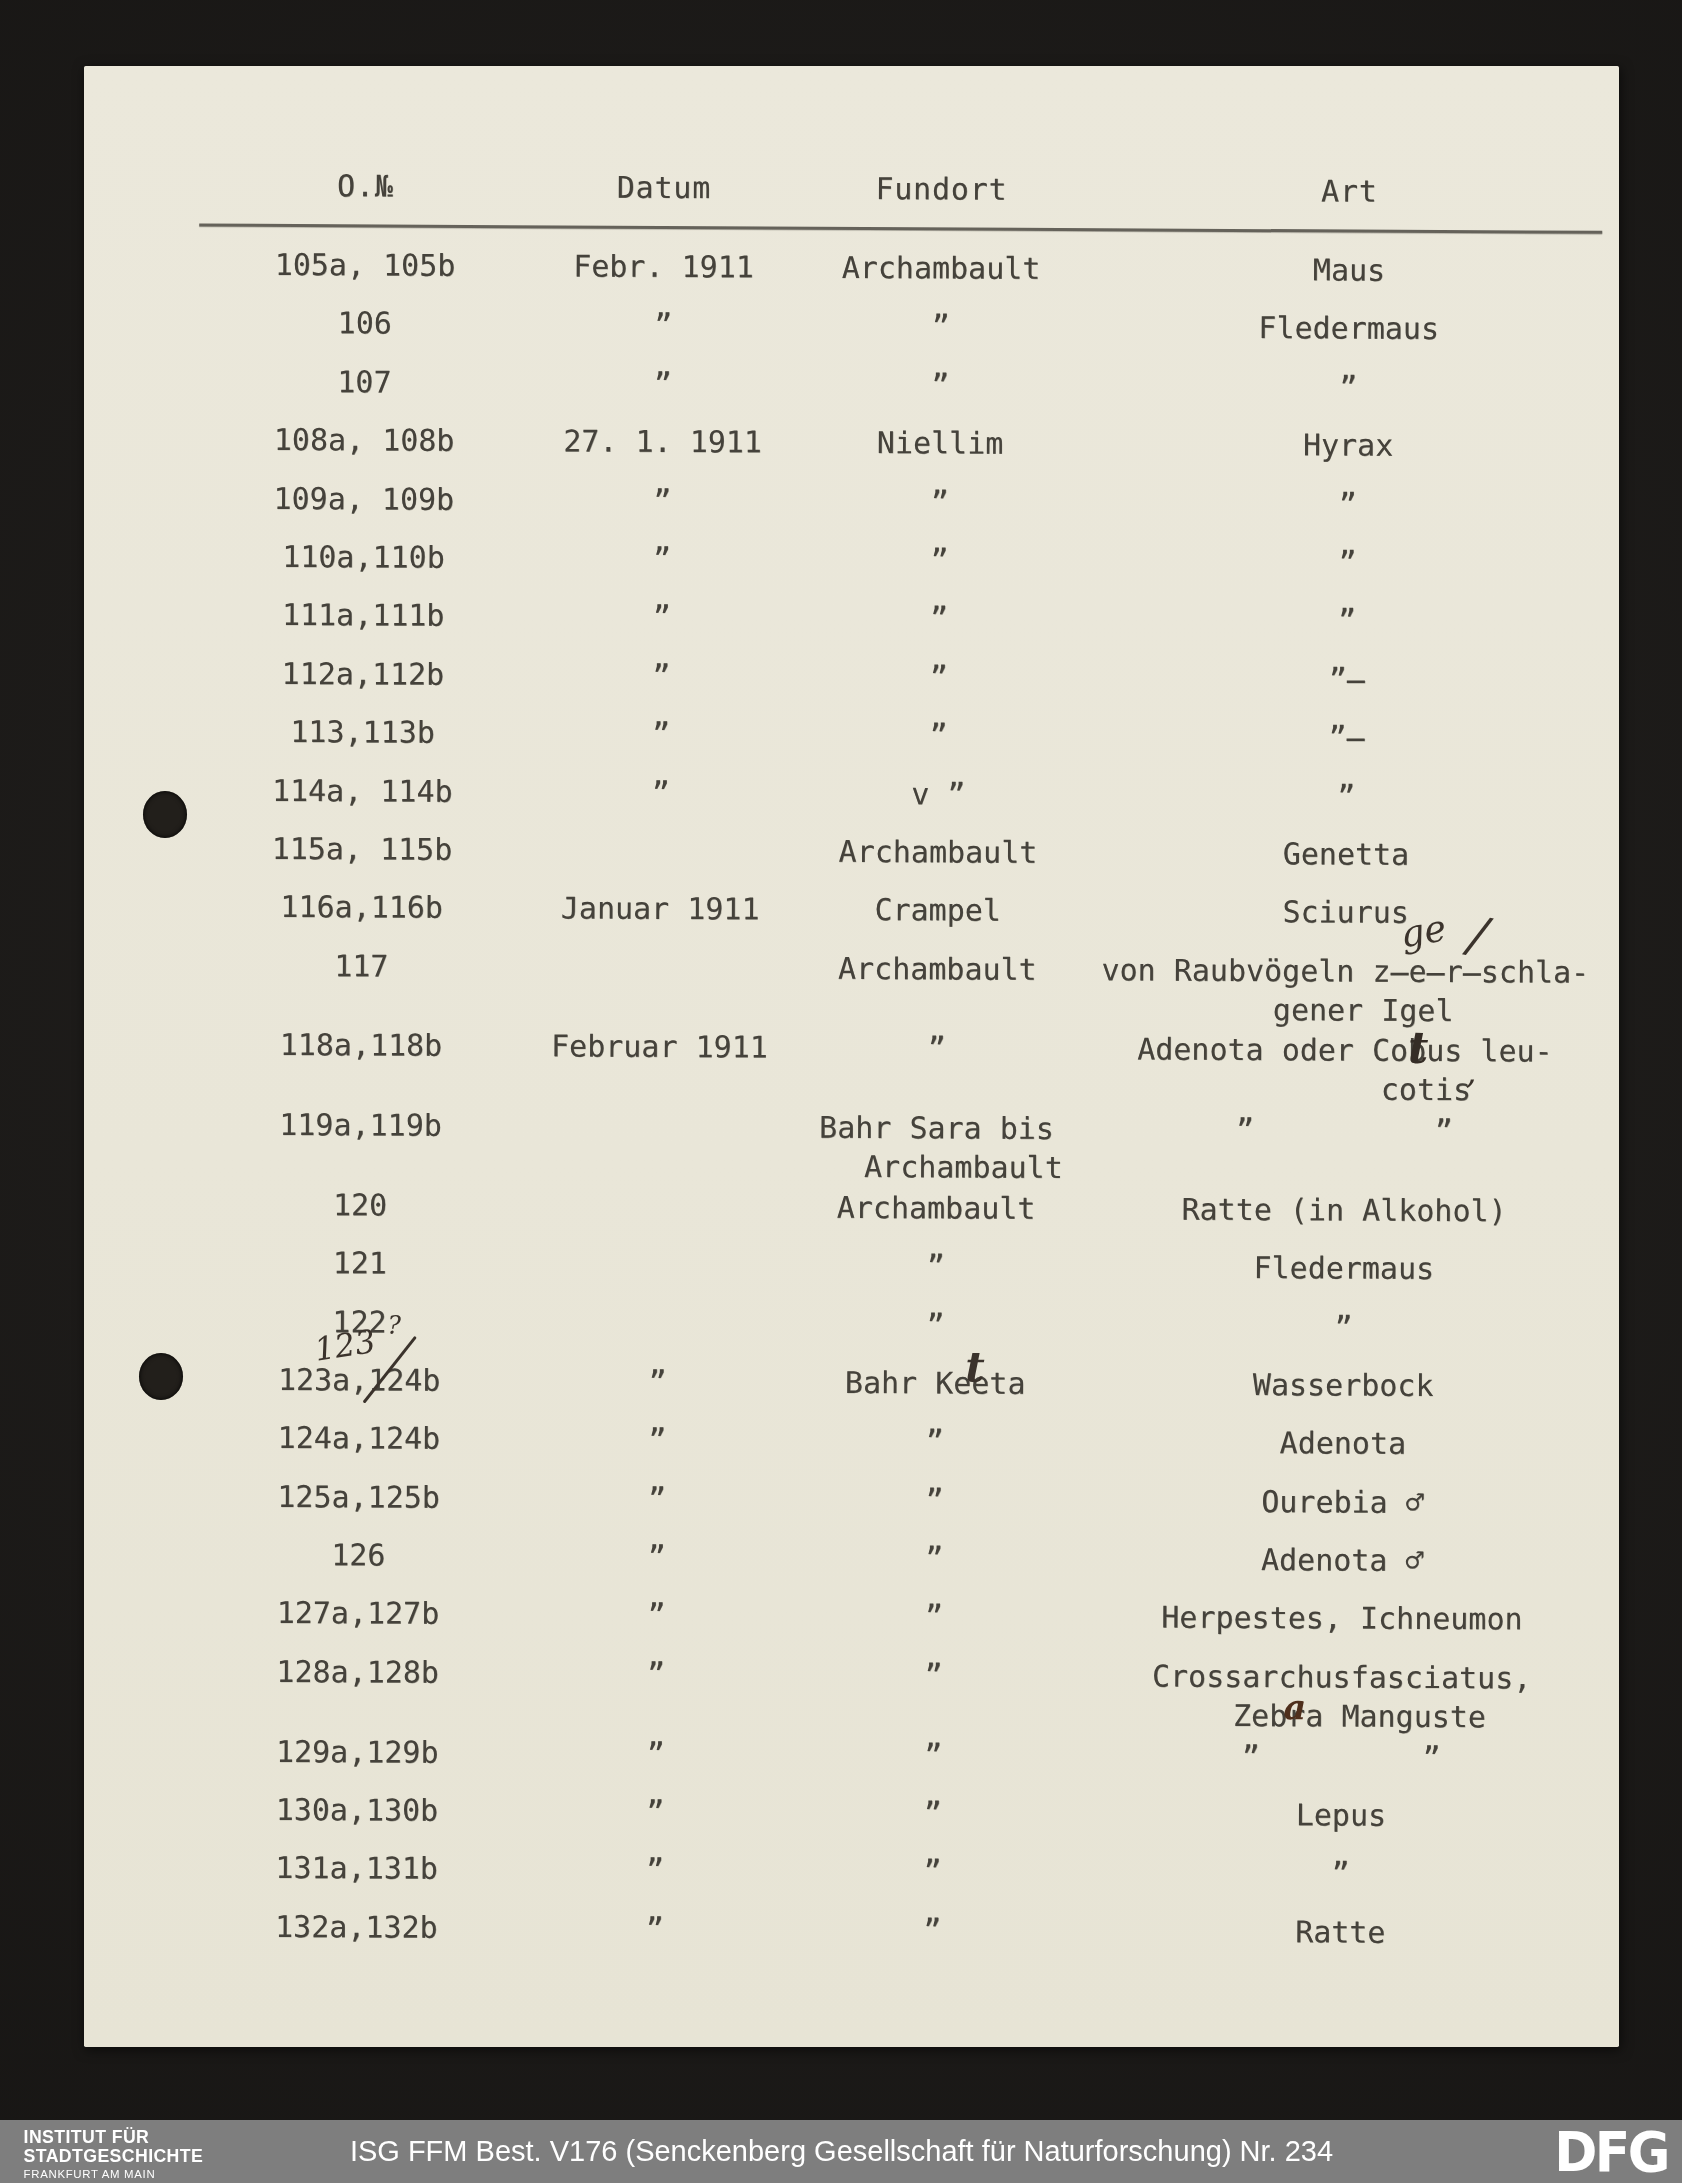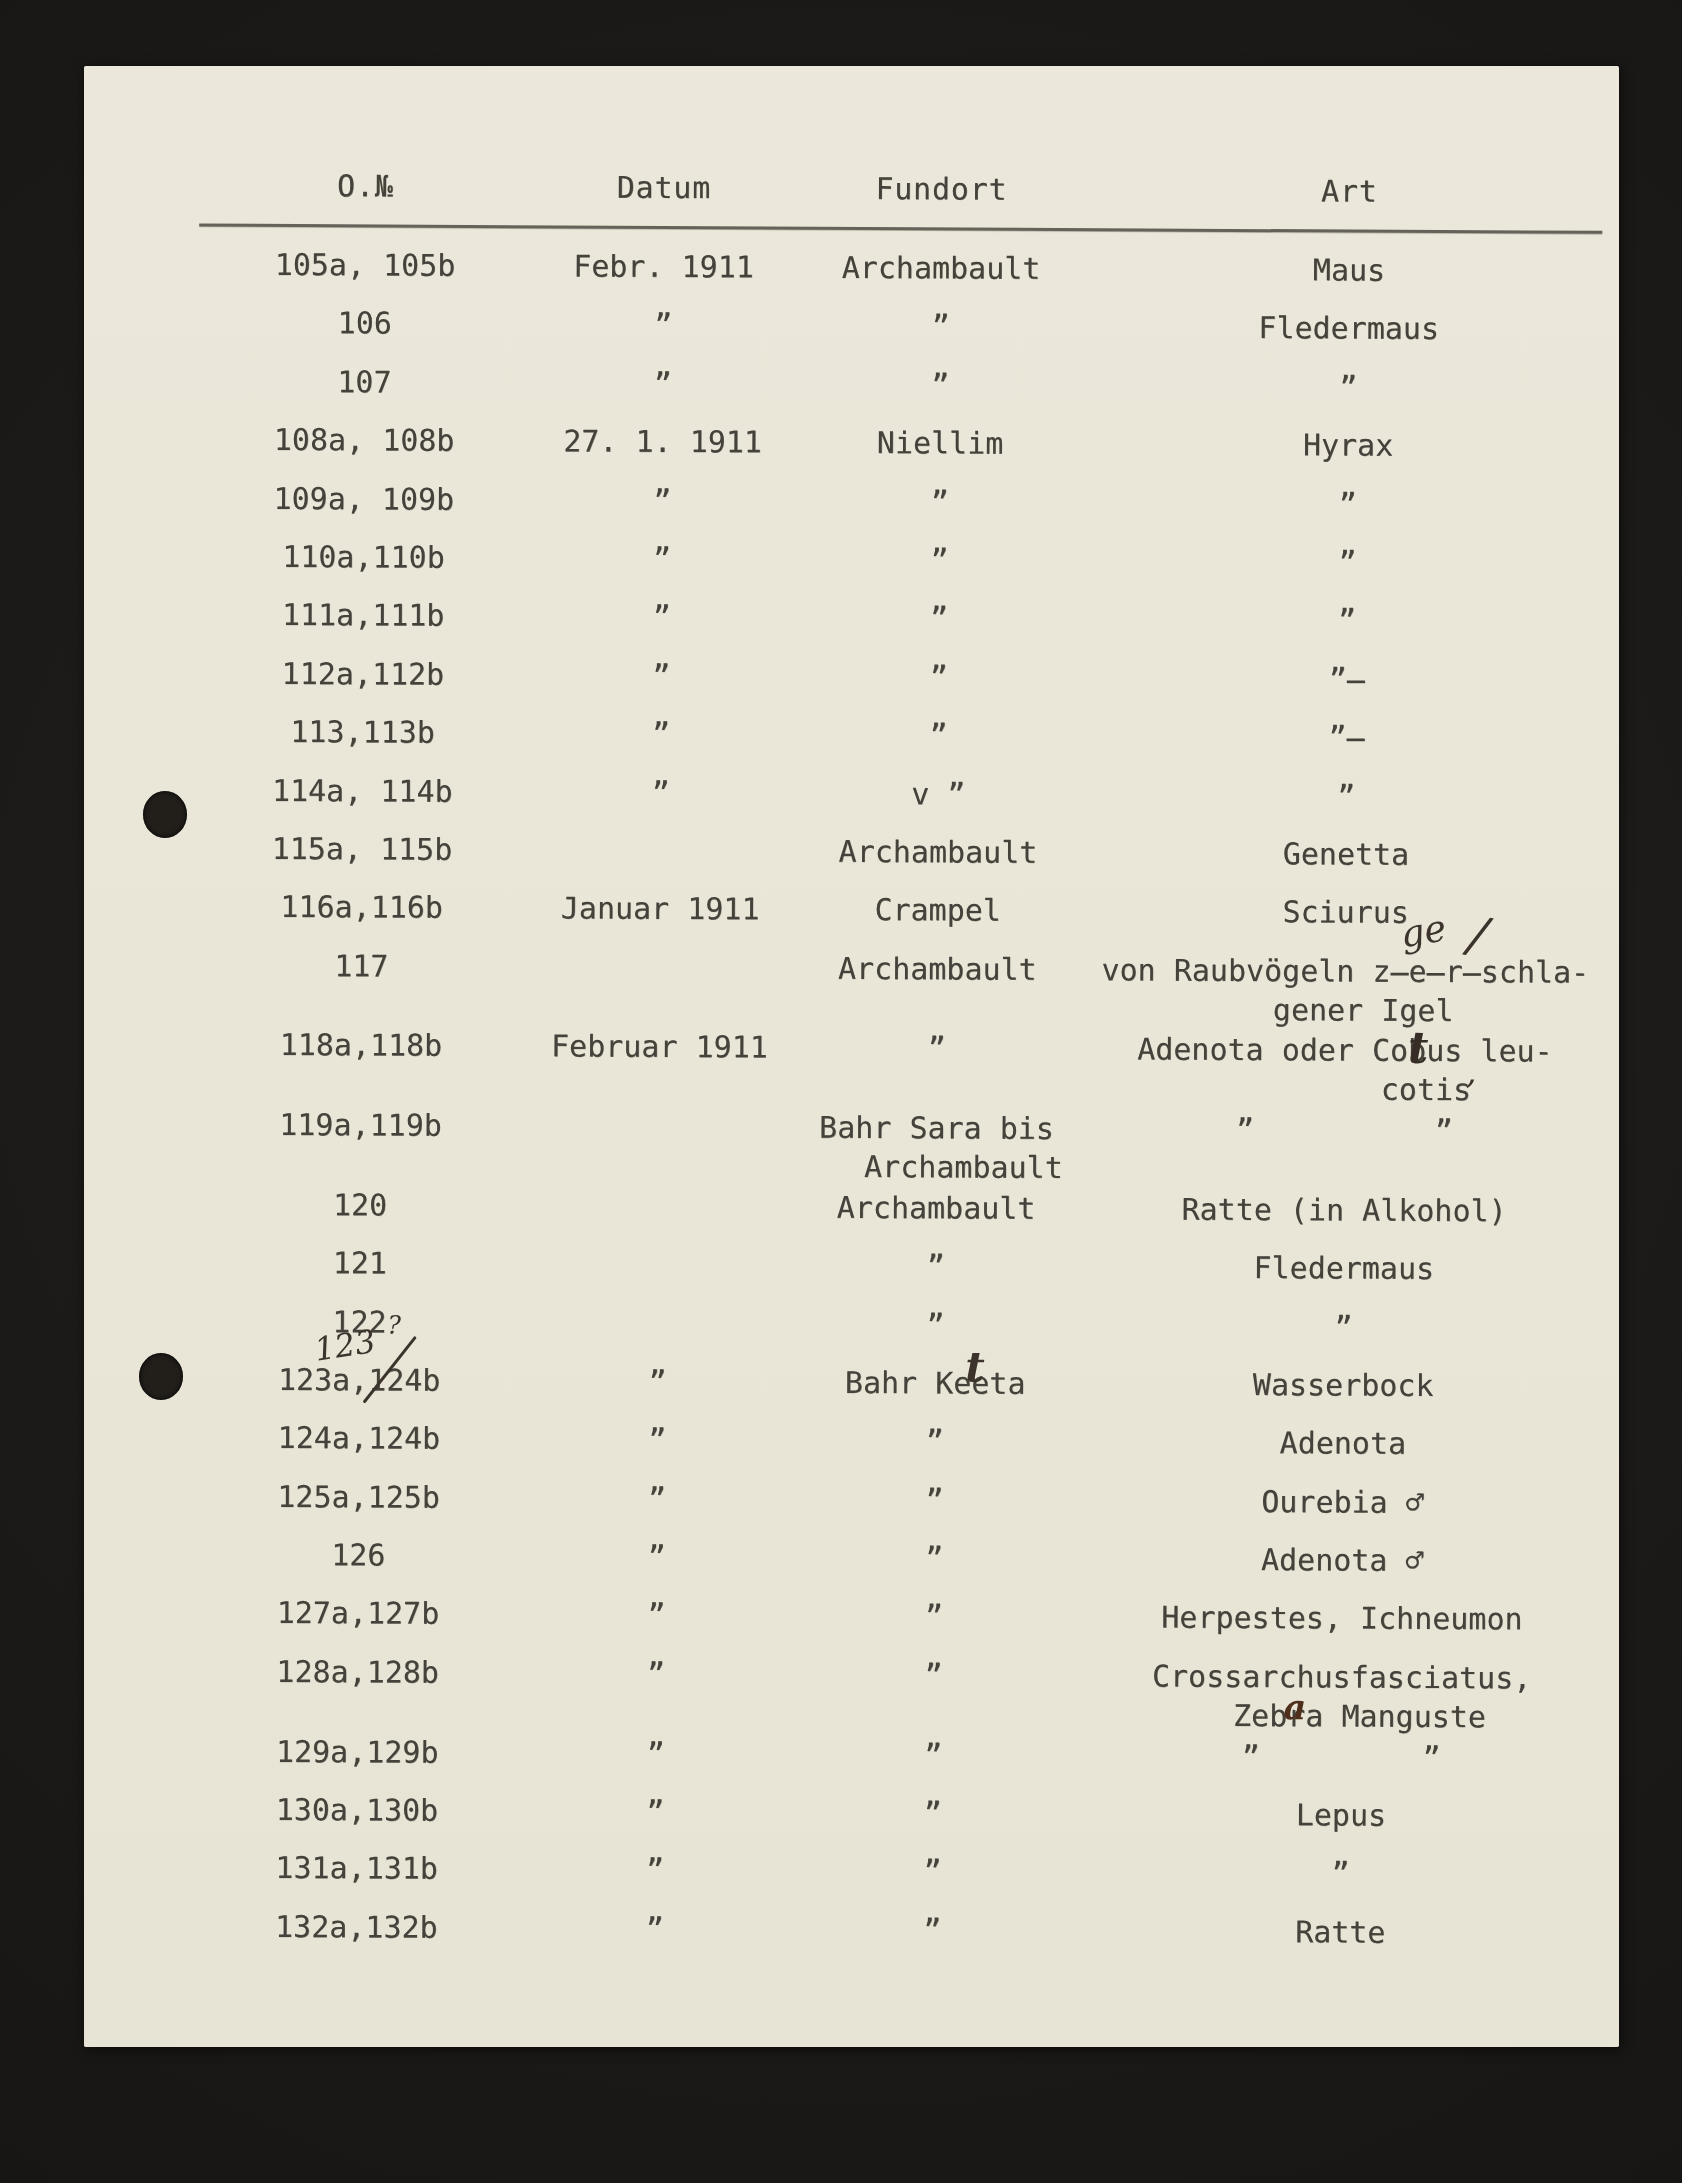--- a/index.html
+++ b/index.html
@@ -299,15 +299,24 @@
           <div class="handline" style="left: 311px; top: 1260px; height: 84px; transform: rotate(38deg);"></div>
           <div class="hand" style="left: 888px; top: 1272px; font-size: 42px; font-weight: bold; transform: rotate(0deg);">t</div>
           <div class="hand" style="left: 1208px; top: 1614px; font-size: 35px; color: rgb(79, 47, 28); font-weight: bold; transform: rotate(0deg);">a</div>
         </div>
     </div>
 
     <div class="hole" style="left:59px;top:725px;"></div>
     <div class="hole" style="left:55px;top:1287px;"></div>
   </div>
 
+  <div id="footer">
+    <div id="institute">
+      <div class="l1">INSTITUT FÜR</div>
+      <div class="l2">STADTGESCHICHTE</div>
+      <div class="l3">FRANKFURT AM MAIN</div>
+    </div>
+    <div id="citation">ISG FFM Best. V176 (Senckenberg Gesellschaft für Naturforschung) Nr. 234</div>
+    <div id="dfg">DFG</div>
+  </div>
 
 </div>
 
 
 </body></html>

